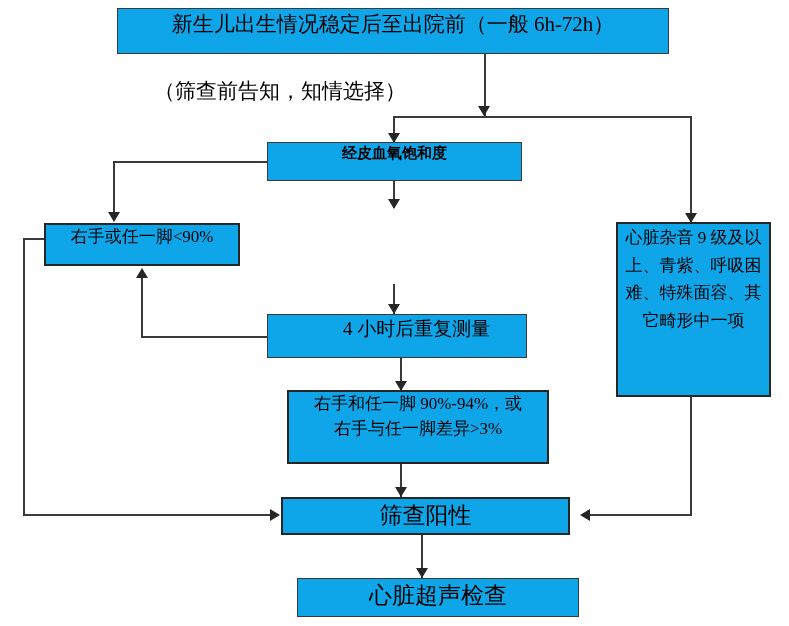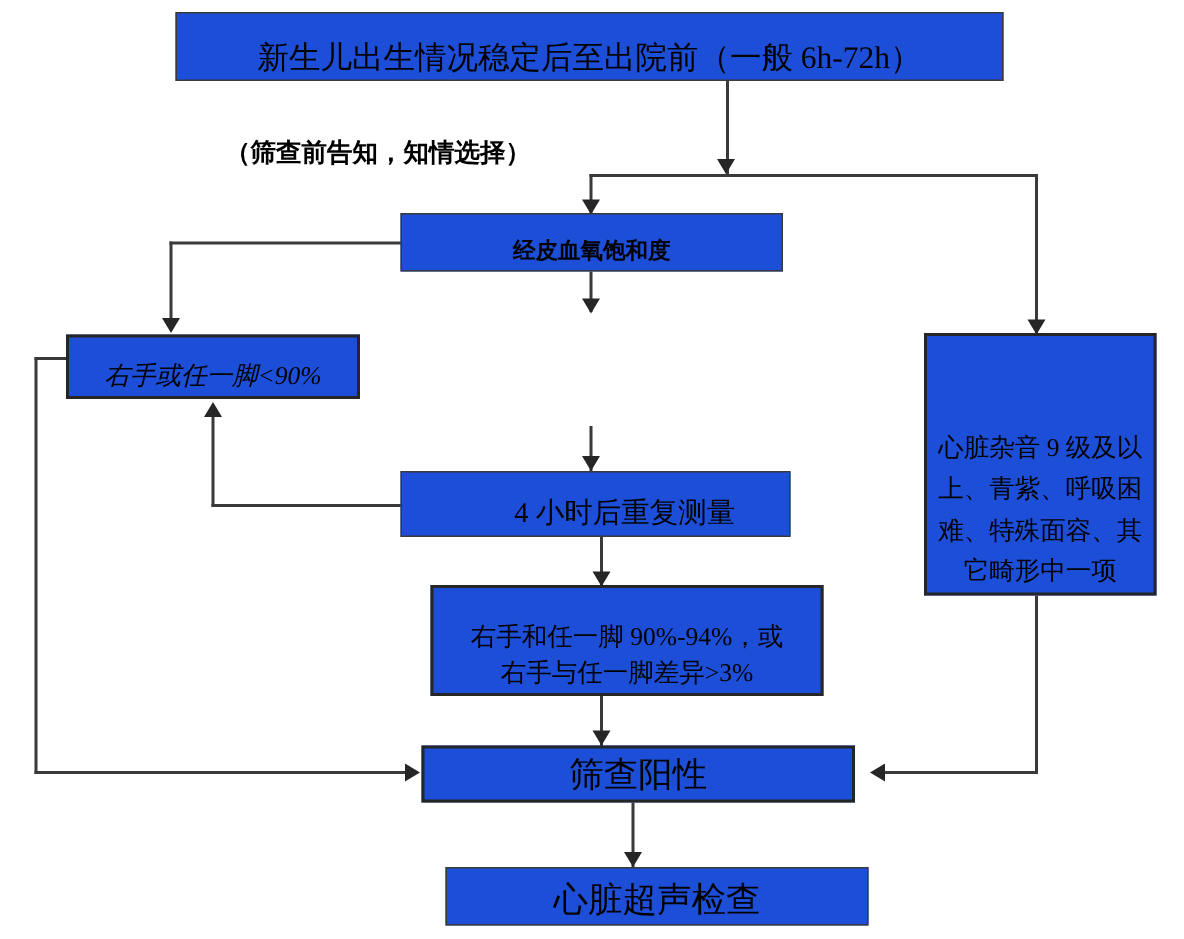--- a/index.html
+++ b/index.html
@@ -12,24 +12,24 @@
     position: relative;
     width: 789px;
     height: 626px;
     background: #ffffff;
     font-family: "Liberation Serif", "DejaVu Serif", serif;
     overflow: hidden;
   }
   .node {
     position: absolute;
     box-sizing: border-box;
-    background: #1d4ed8;
+    background: #0ea5e9;
     border: 1px solid #3a3a3a;
     display: flex;
-    align-items: flex-end;
+    align-items: flex-start;
     justify-content: center;
     text-align: center;
     color: #000000;
     line-height: 1.45;
     white-space: pre-line;
     z-index: 3;
   }
   .node.thick {
     border-width: 2px;
     border-color: #262626;
@@ -82,21 +82,21 @@
 </style>
 </head>
 <body>
 
 <div id="canvas">
 
   <div class="node" id="node-title" style="left:117px; top:8px; width:552px; height:46px; font-size:21px;">
     <span class="node-label">新生儿出生情况稳定后至出院前（一般 6h-72h）</span>
   </div>
 
-  <div class="free-text" style="left:133px; top:70px; font-size:17px;font-weight:bold;">
+  <div class="free-text" style="left:133px; top:52px; font-size:21px;">
     <span>（筛查前告知，知情选择）</span>
   </div>
 
   <div class="vline" style="left:484px; top:54px; height:62px;"></div>
   <div class="arrow-down" style="left:478px; top:106px;"></div>
 
   <div class="hline" style="left:484px; top:116px; width:208px;"></div>
 
   <div class="hline" style="left:393px; top:116px; width:92px;"></div>
   <div class="vline" style="left:393px; top:116px; height:27px;"></div>
@@ -109,21 +109,21 @@
     <span class="node-label">经皮血氧饱和度</span>
   </div>
 
   <div class="hline" style="left:113px; top:161px; width:155px;"></div>
   <div class="vline" style="left:113px; top:161px; height:58px;"></div>
   <div class="arrow-down" style="left:108px; top:212px;"></div>
 
   <div class="vline" style="left:393px; top:181px; height:27px;"></div>
   <div class="arrow-down" style="left:388px; top:199px;"></div>
 
-  <div class="node thick" id="node-below90" style="left:44px; top:223px; width:196px; height:43px; font-size:17px;font-style:italic;">
+  <div class="node thick" id="node-below90" style="left:44px; top:223px; width:196px; height:43px; font-size:17px;">
     <span class="node-label">右手或任一脚&lt;90%</span>
   </div>
 
 
   <div class="node thick" id="node-cardiac-signs" style="left:616px; top:222px; width:155px; height:175px; font-size:17px; line-height:1.62;">
     <span class="node-label">心脏杂音 9 级及以上、青紫、呼吸困难、特殊面容、其它畸形中一项</span>
   </div>
 
   <div class="vline" style="left:393px; top:284px; height:30px;"></div>
   <div class="arrow-down" style="left:388px; top:304px;"></div>

